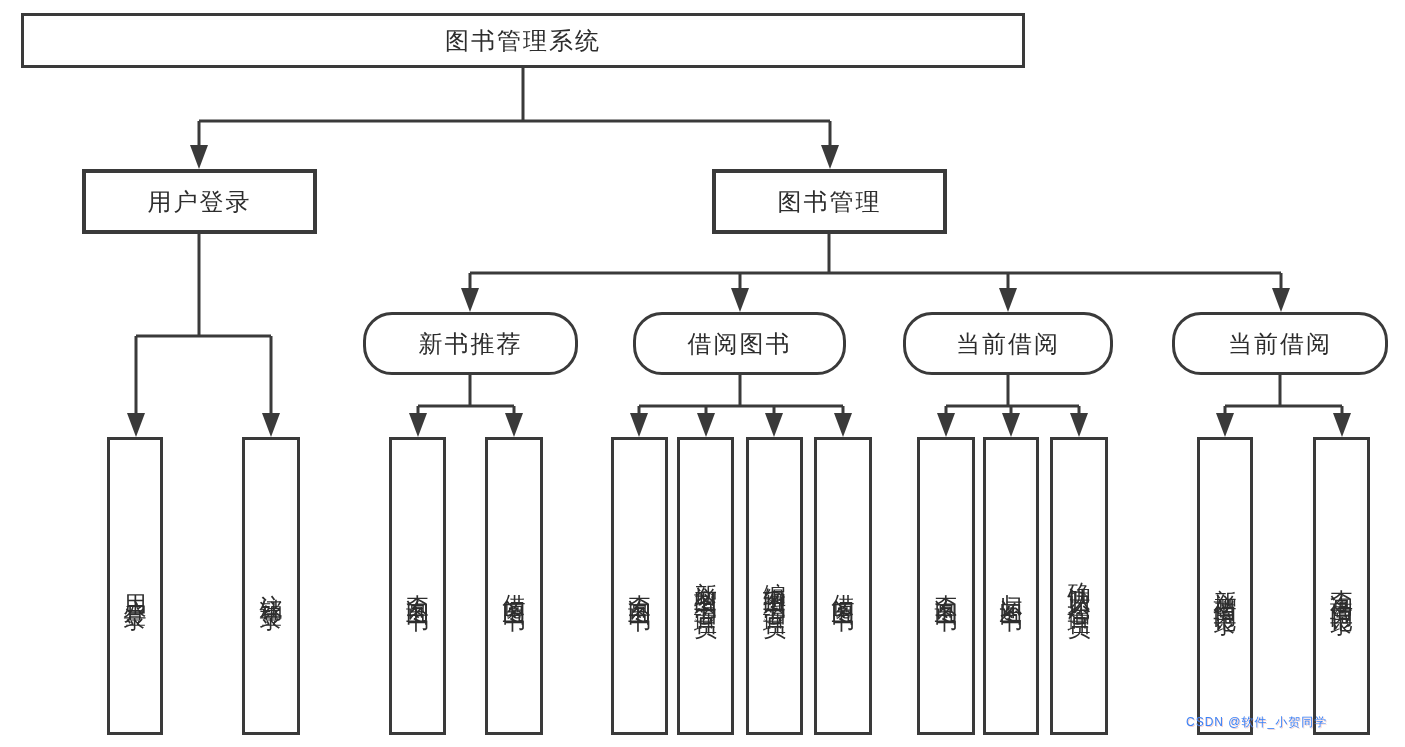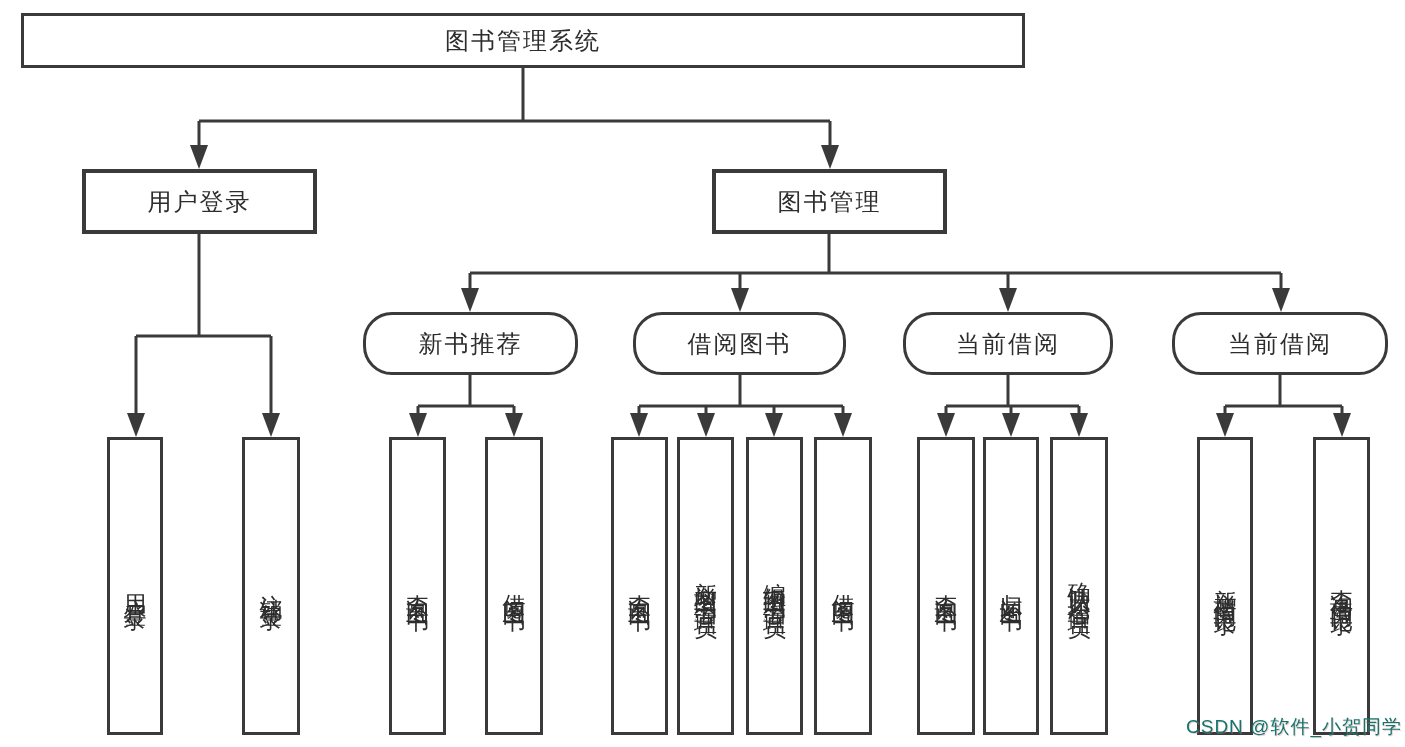--- a/index.html
+++ b/index.html
@@ -55,22 +55,22 @@
     writing-mode: vertical-rl;
     text-orientation: mixed;
     letter-spacing: 5px;
     line-height: 1;
   }
   .watermark {
     position: absolute;
     left: 1186px;
     top: 714px;
     z-index: 3;
-    font-size: 19px;
-    color: #0f766e;
+    font-size: 12px;
+    color: #3b82f6;
     letter-spacing: 1px;
     text-shadow: 1px 1px 0 rgba(214, 120, 120, 0.35);
     white-space: nowrap;
   }
 </style>
 </head>
 <body>
 
 <div class="canvas">
 

